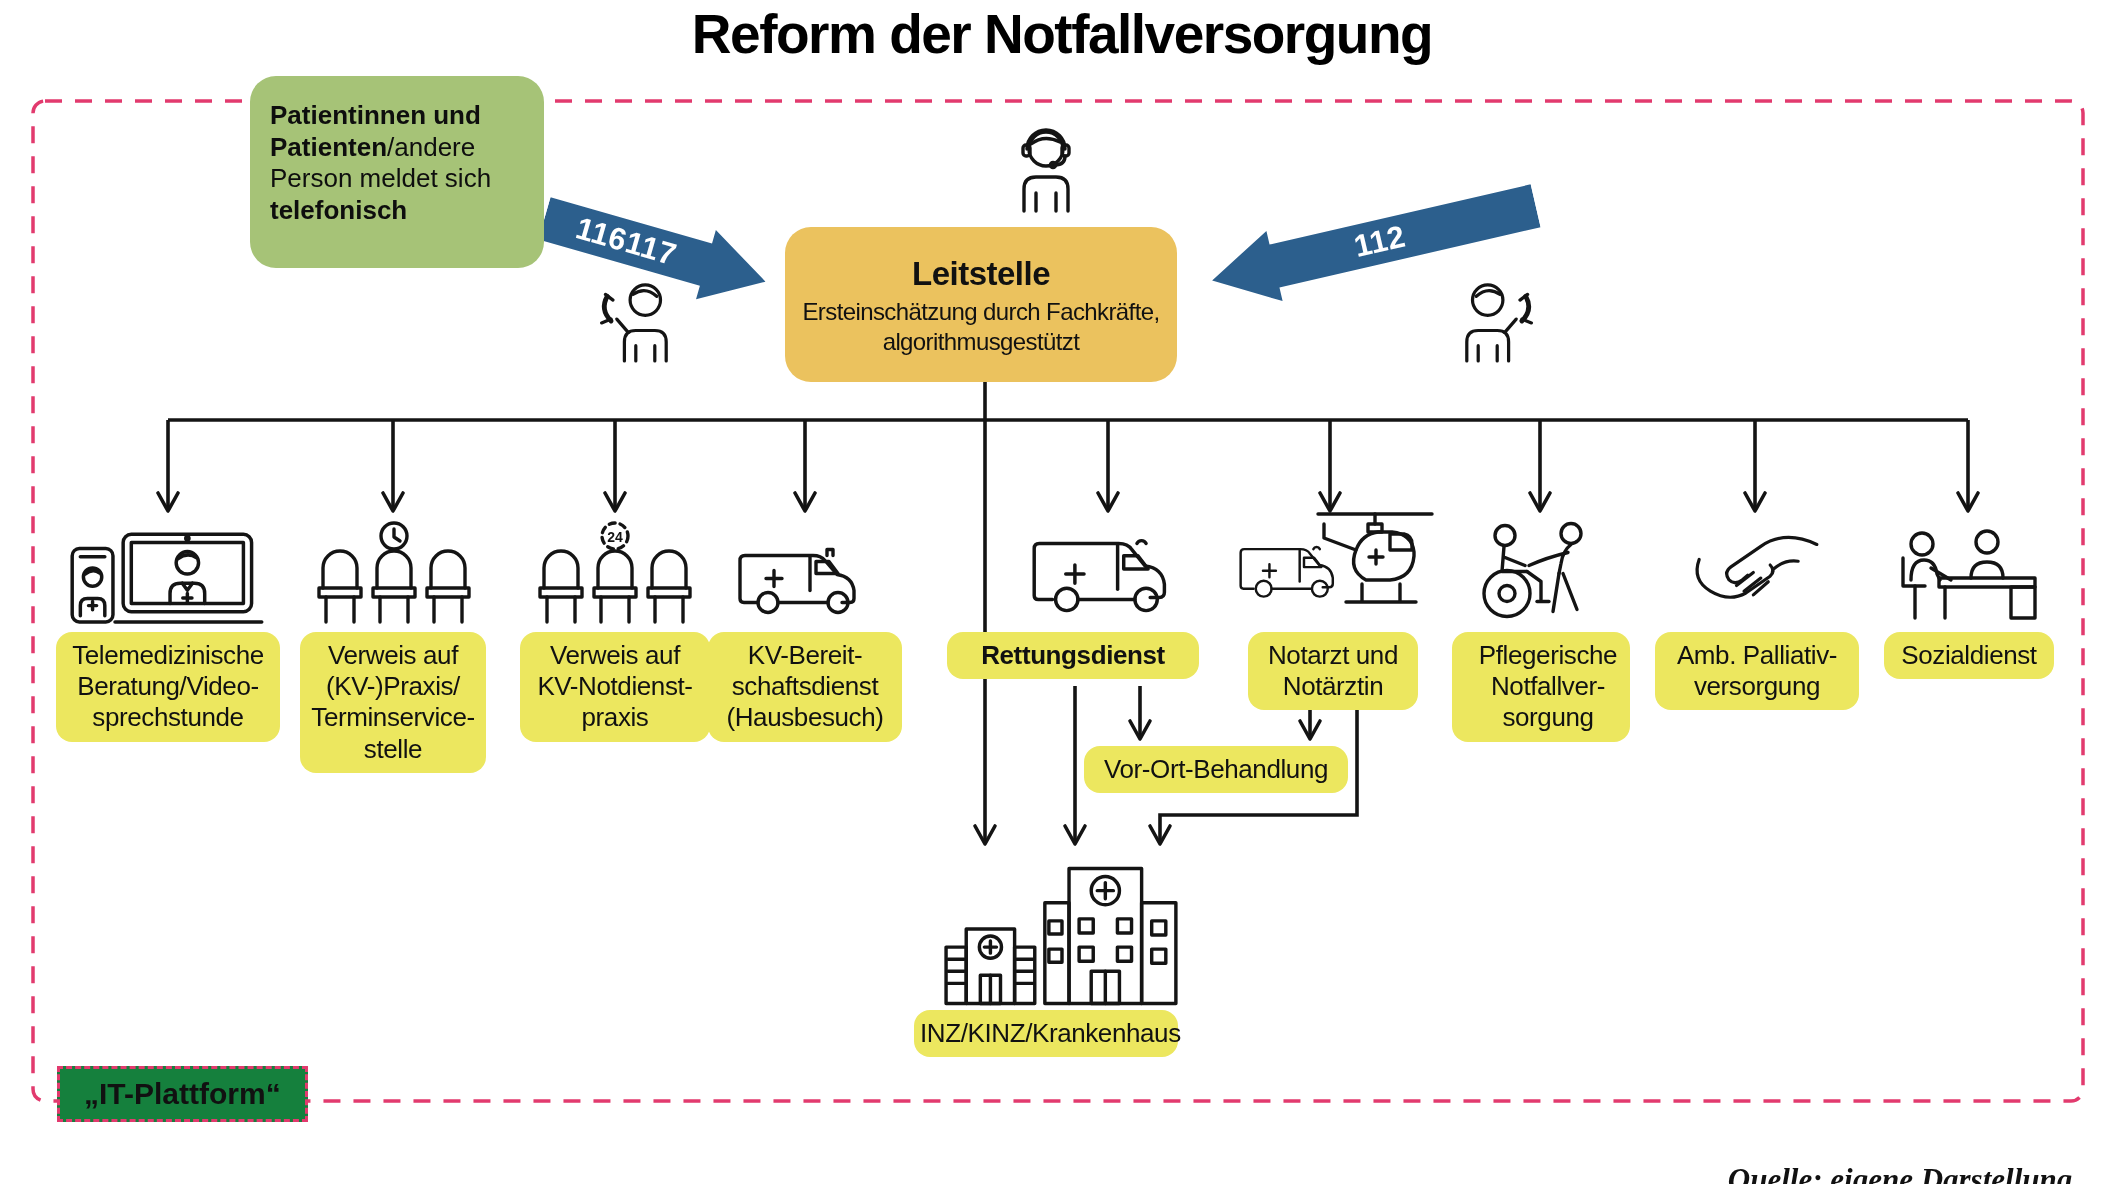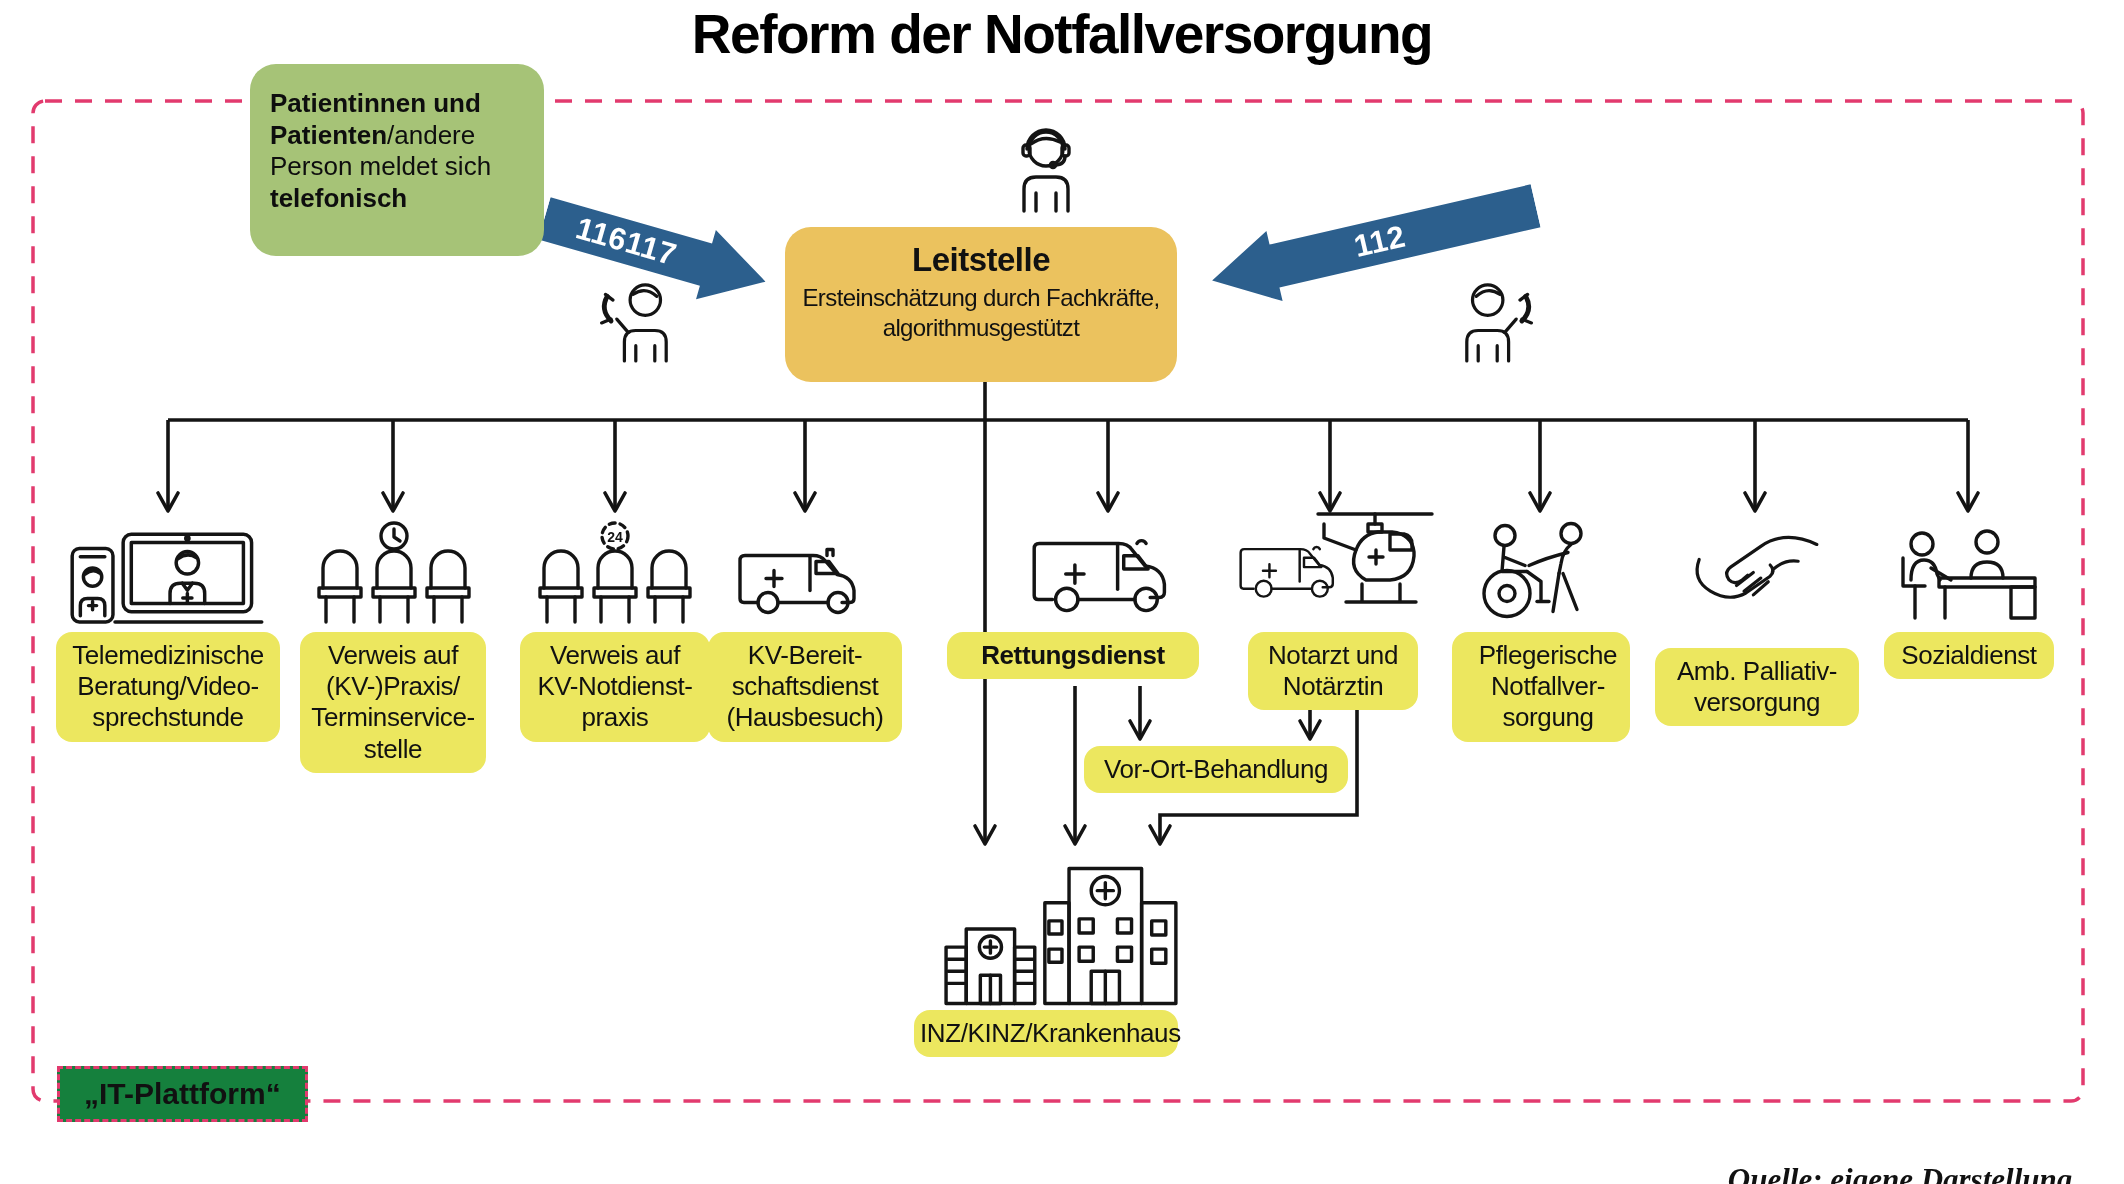--- a/index.html
+++ b/index.html
@@ -1,24 +1,24 @@
 <!DOCTYPE html>
 <html style="--patient-box-green: #a6c377; --leitstelle-orange: #ebc25e; --label-yellow: #ece75f; --arrow-blue: #2c5f8d; --platform-border-pink: #e23a6e;"><head>
 <meta charset="utf-8">
 <style>
   html,body{margin:0;padding:0;background:#fff;}
   body{font-family:"Liberation Sans",sans-serif;color:#111;}
   .stage{position:relative;width:2124px;height:1184px;background:#ffffff;overflow:hidden;}
   .abs{position:absolute;}
   .title{top:2px;left:0;width:100%;text-align:center;font-size:55px;font-weight:700;letter-spacing:-1.5px;color:#000000;}
-  .patient-box{left:250px;top:64px;width:294px;height:192px;background:var(--patient-box-green,#a6c377);
+  .patient-box{left:250px;top:76px;width:294px;height:192px;background:var(--patient-box-green,#a6c377);
     border-radius:26px;padding:24px 20px;box-sizing:border-box;font-size:26px;line-height:1.22;color:#0e0e0e;z-index:3;}
   .patient-box b{font-weight:700;}
   .leitstelle{left:785px;top:227px;width:392px;height:155px;background:var(--leitstelle-orange,#ebc25e);
-    border-radius:26px;z-index:2;text-align:center;box-sizing:border-box;padding-top:14px;}
+    border-radius:26px;z-index:2;text-align:center;box-sizing:border-box;padding-top:28px;}
   .leitstelle .lt-title{font-size:33px;font-weight:700;letter-spacing:-0.5px;}
   .leitstelle .lt-sub{font-size:24px;line-height:1.26;letter-spacing:-0.6px;white-space:pre-line;margin-top:4px;}
   .ylabel{background:var(--label-yellow,#ece75f);border-radius:16px;font-size:26px;line-height:1.2;
     text-align:center;padding:8px 6px;white-space:pre-line;box-sizing:border-box;z-index:2;letter-spacing:-0.4px;}
   .lines-svg{left:0;top:0;width:2124px;height:1184px;pointer-events:none;z-index:1;}
   .border-svg{left:0;top:0;width:2124px;height:1184px;pointer-events:none;z-index:0;}
   .icon svg{width:100%;height:100%;display:block;}
   .blue-arrow{z-index:2;}
   .blue-arrow .num{position:absolute;color:#fff;font-weight:700;font-size:31px;text-align:center;letter-spacing:0.5px;}
   .it-box{left:57px;top:1066px;background:#15803d;border:3.5px dashed var(--platform-border-pink,#e23a6e);
@@ -313,21 +313,21 @@
 praxis</div>
   <div class="abs ylabel" style="left:708px;top:632px;width:194px;">KV-Bereit-
 schaftsdienst
 (Hausbesuch)</div>
   <div class="abs ylabel" style="left:947px;top:632px;width:252px;font-weight:bold;">Rettungsdienst</div>
   <div class="abs ylabel" style="left:1248px;top:632px;width:170px;">Notarzt und
 Notärztin</div>
   <div class="abs ylabel" style="left:1452px;top:632px;width:178px;padding-left:20px;">Pflegerische
 Notfallver-
 sorgung</div>
-  <div class="abs ylabel" style="left:1655px;top:648px;width:204px;">Amb. Palliativ-
+  <div class="abs ylabel" style="left:1655px;top:632px;width:204px;">Amb. Palliativ-
 versorgung</div>
   <div class="abs ylabel" style="left:1884px;top:632px;width:170px;">Sozialdienst</div>
 
   <div class="abs ylabel" style="left:1084px;top:746px;width:264px;">Vor-Ort-Behandlung</div>
   <div class="abs ylabel" style="left:914px;top:1010px;width:264px;">INZ/KINZ/Krankenhaus</div>
 
   <div class="abs it-box">„IT-Plattform“</div>
 
   <div class="abs quelle">Quelle: eigene Darstellung.</div>
 

